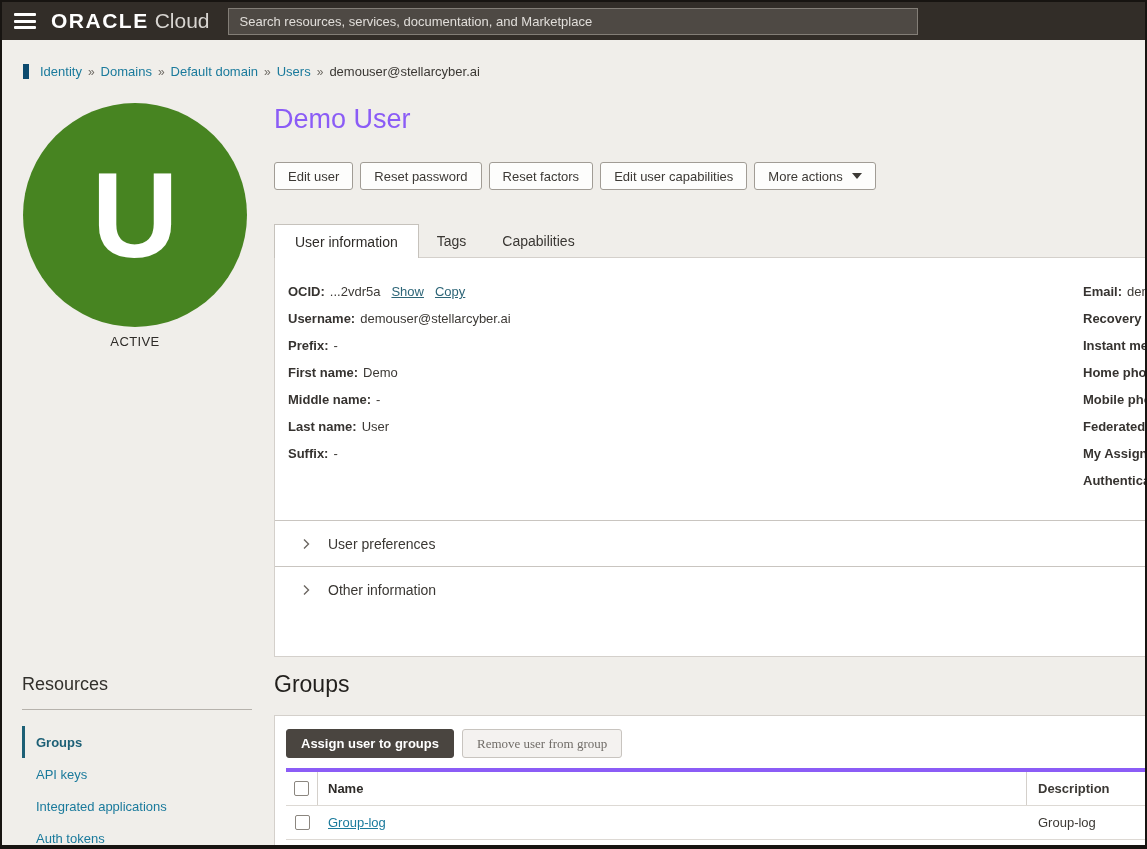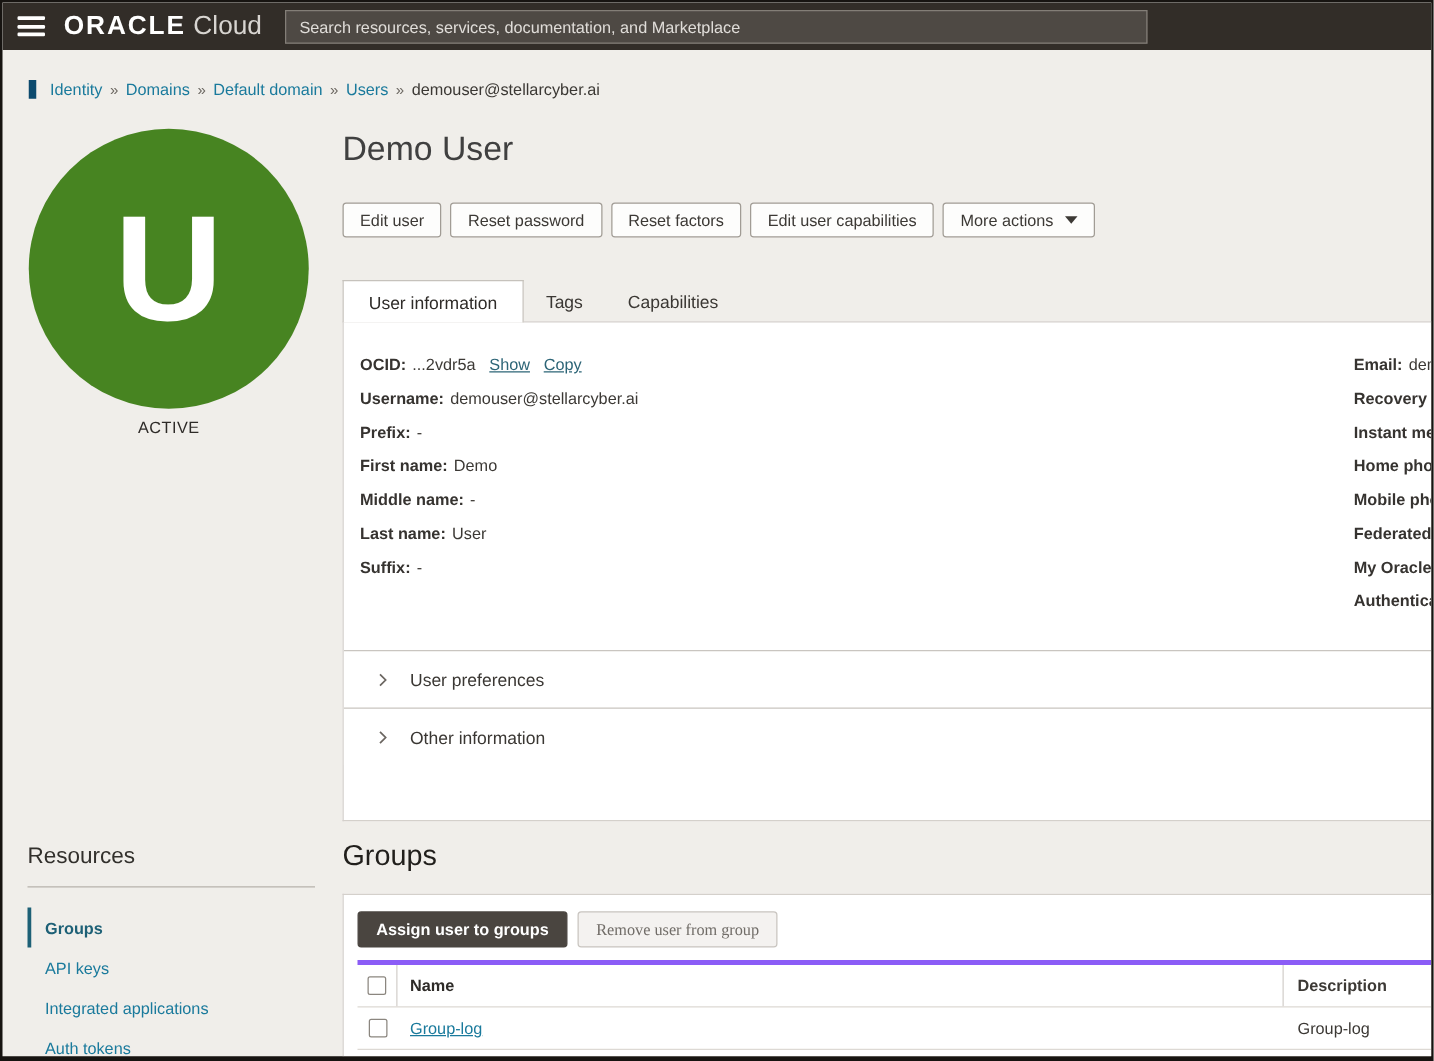--- a/index.html
+++ b/index.html
@@ -38,21 +38,21 @@
   
   .avatar {
     position: absolute; left: 21px; top: 101px; width: 224px; height: 224px;
     border-radius: 50%; background: #478421; color: #fff;
     display: flex; align-items: center; justify-content: center;
     font-size: 120px; font-weight: 700;
   }
   .status { position: absolute; left: 21px; top: 332px; width: 224px; text-align: center; font-size: 13px; color: #2e2b28; letter-spacing: 0.4px; }
 
   
-  .page-title { position: absolute; left: 272px; top: 102px; font-size: 27px; font-weight: 400; color: #404040; }
+  .page-title { position: absolute; left: 272px; top: 102px; font-size: 27px; font-weight: 400; color: #8b5cf6; }
   .actions { position: absolute; left: 272px; top: 160px; display: flex; gap: 7px; }
   .btn {
     height: 28px; background: #fdfdfc; border: 1px solid #a19c95; border-radius: 3px;
     font-size: 13px; color: #3c3935; padding: 0 13px; display: inline-flex; align-items: center;
     font-family: inherit; cursor: pointer; white-space: nowrap;
   }
   .caret-down { margin-left: 9px; width: 0; height: 0; border-left: 5px solid transparent; border-right: 5px solid transparent; border-top: 6px solid #3c3935; }
 
   
   .tabs { position: absolute; left: 272px; top: 222px; display: flex; height: 34px; z-index: 2; }
@@ -213,21 +213,21 @@
       <div class="field-row">
         <b>Home phon</b>
       </div>
       <div class="field-row">
         <b>Mobile pho</b>
       </div>
       <div class="field-row">
         <b>Federated:</b>
       </div>
       <div class="field-row">
-        <b>My Oracle</b>
+        <b>My Assign</b>
       </div>
       <div class="field-row">
         <b>Authentica</b>
       </div>
     </div>
 
     <div class="accordions">
       <div class="accordion-row">
         <svg width="12" height="12" viewBox="0 0 12 12">
             <polyline points="4,1.5 8.5,6 4,10.5" fill="none" stroke="#6b6661" stroke-width="1.4"></polyline>

